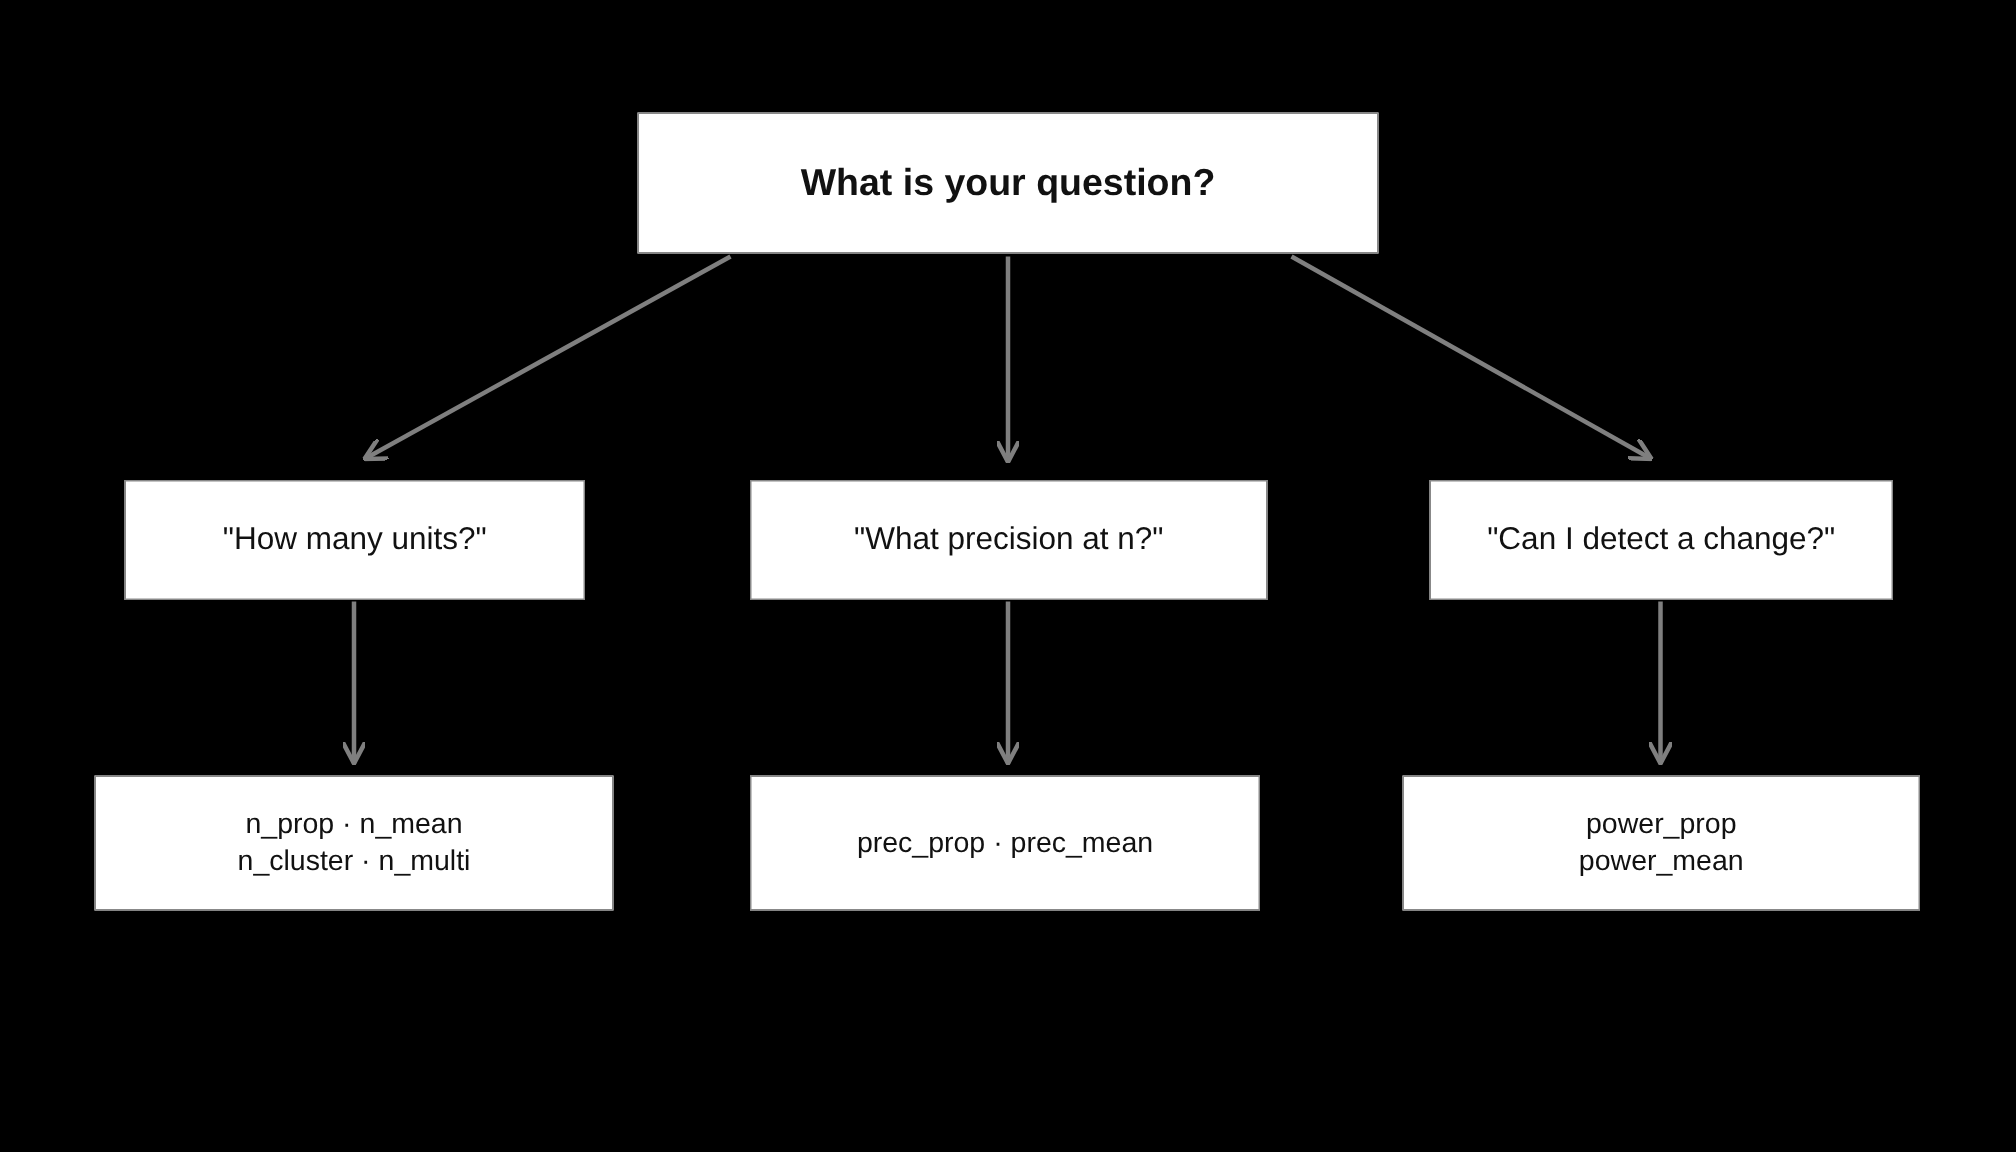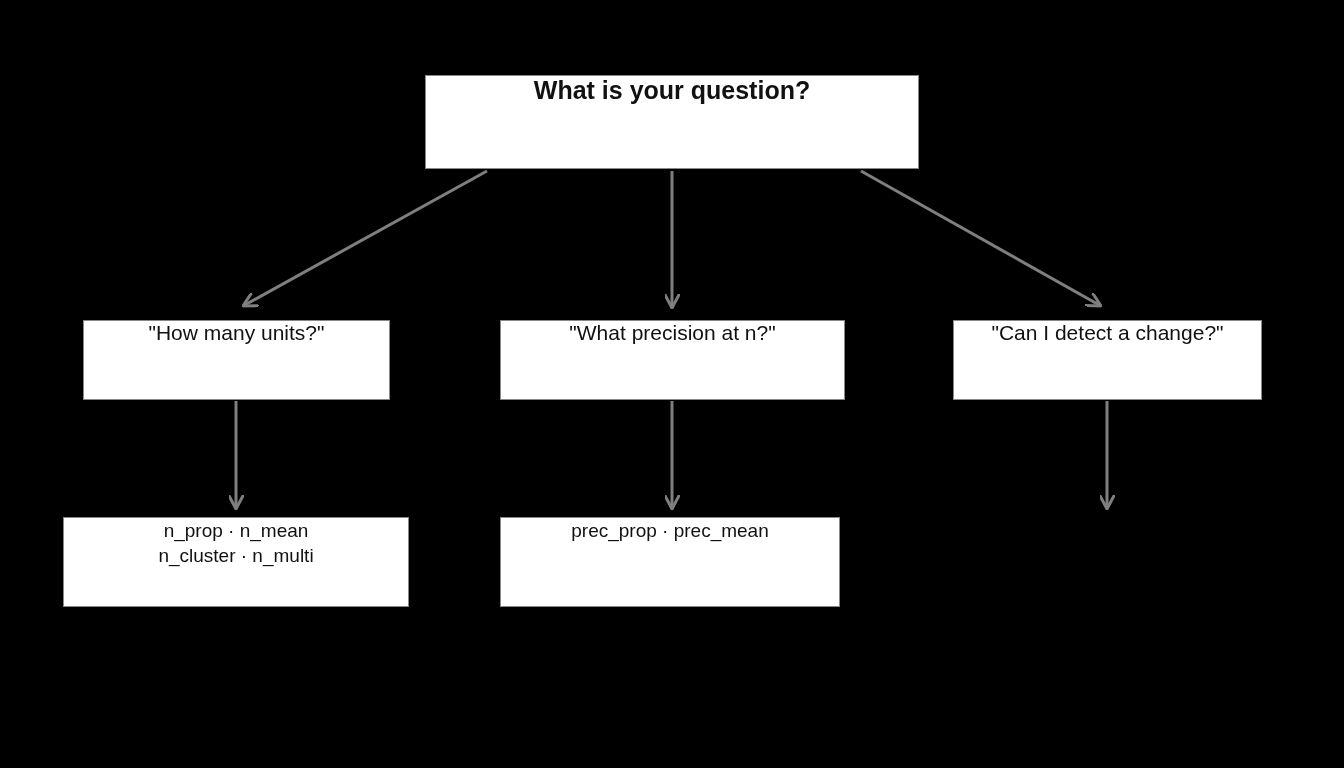--- a/index.html
+++ b/index.html
@@ -34,20 +34,21 @@
   }
   .node {
     position: absolute;
     box-sizing: border-box;
     background: var(--node-fill, #fff);
     border: 1px solid var(--node-border, #888);
     color: var(--text, #111);
     display: flex;
     flex-direction: column;
     align-items: center;
+    justify-content: center;
     text-align: center;
   }
   .node.root {
     left: 425px; top: 75px; width: 494px; height: 94px;
     font-weight: bold;
     font-size: 25px;
   }
   .node.q { top: 320px; height: 80px; font-size: 21px; }
   .node.f { top: 517px; height: 90px; font-size: 19px; line-height: 25px; }
   #q1 { left: 83px;  width: 307px; }
@@ -91,14 +92,18 @@
     <span>"Can I detect a change?"</span>
   </div>
 
   <div class="node f" id="f1">
     <span>n_prop · n_mean</span>
     <span>n_cluster · n_multi</span>
   </div>
   <div class="node f" id="f2">
     <span>prec_prop · prec_mean</span>
   </div>
+  <div class="node f" id="f3">
+    <span>power_prop</span>
+    <span>power_mean</span>
+  </div>
 
 </div>
 
 </body></html>

